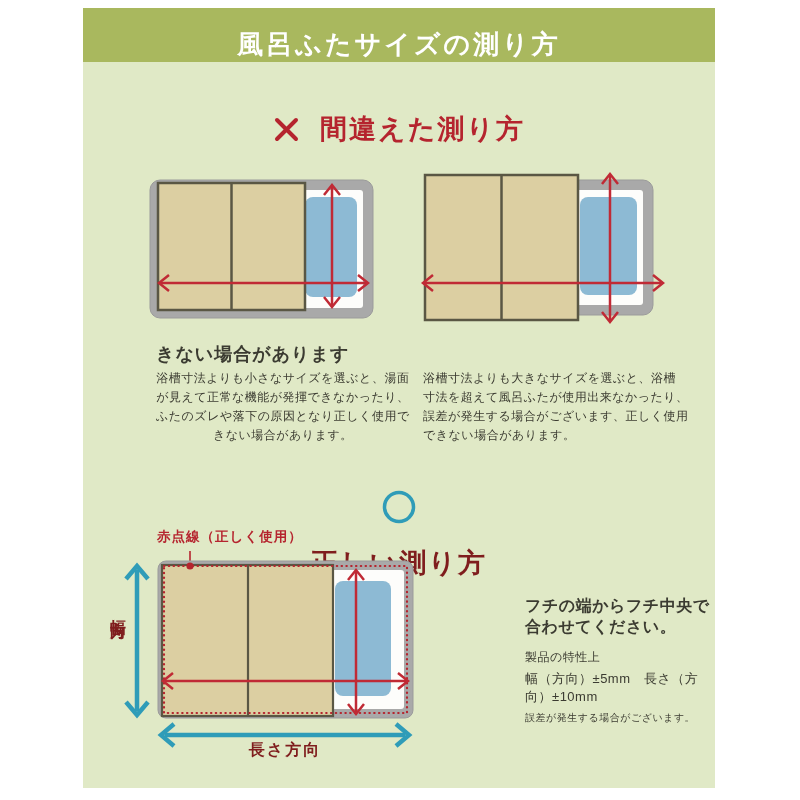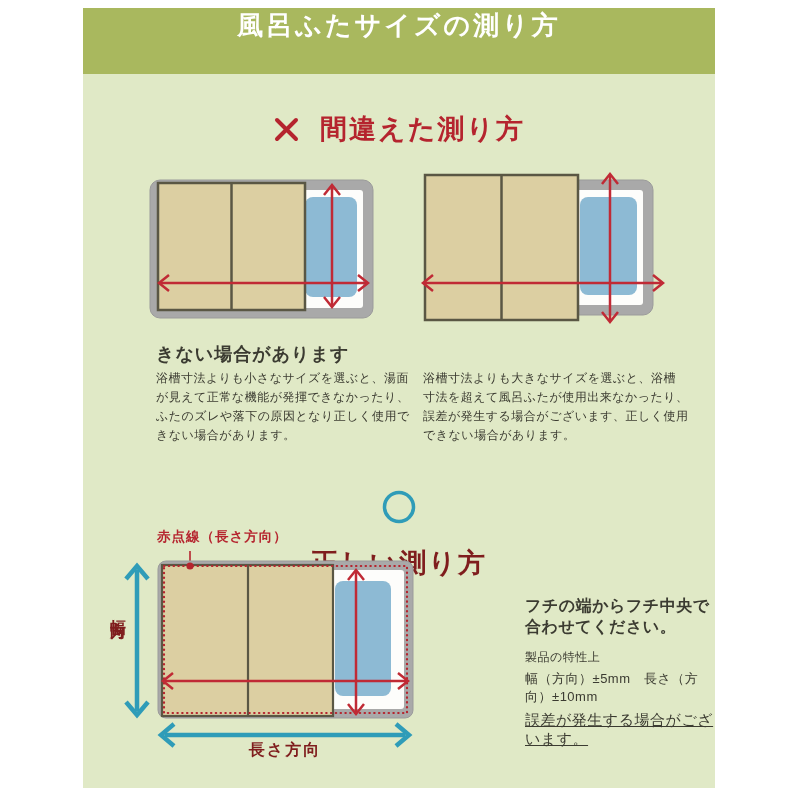--- a/index.html
+++ b/index.html
@@ -1,36 +1,36 @@
 <!DOCTYPE html>
 <html><head>
 <meta charset="utf-8">
 <style>
   html,body{margin:0;padding:0;background:#ffffff;}
   body{width:800px;height:800px;position:relative;font-family:"Liberation Sans",sans-serif;}
   .page{position:absolute;left:0;top:0;width:800px;height:800px;background:#ffffff;overflow:hidden;}
   .content{position:absolute;left:83px;top:8px;width:632px;height:780px;background:#e0e9c6;}
-  .header{position:absolute;left:0;top:0;width:632px;height:66px;background:#a9b85e;display:flex;align-items:flex-start;justify-content:center;}
+  .header{position:absolute;left:0;top:0;width:632px;height:54px;background:#a9b85e;display:flex;align-items:flex-end;justify-content:center;}
   .header h1{margin:0;font-size:26px;font-weight:bold;color:#ffffff;letter-spacing:3px;}
   .sec-title{position:absolute;left:0;width:632px;display:flex;align-items:center;justify-content:center;gap:20px;}
   .sec-title.wrong{top:103px;color:#b5242e;}
   .sec-title.correct{top:481px;color:#7f1d1d;flex-direction:column;}
   .sec-title .txt{font-size:27px;font-weight:bold;letter-spacing:2px;}
   .abs{position:absolute;}
   .item-heading{font-size:18px;font-weight:bold;color:#3b3b31;letter-spacing:1px;}
   .item-body{font-size:12px;line-height:19px;color:#3b3b31;white-space:pre-line;letter-spacing:0.5px;}
   .red-label{font-size:13.5px;font-weight:bold;color:#b5242e;letter-spacing:1px;}
   .dir-label{font-size:16px;font-weight:bold;color:#7f1d1d;letter-spacing:2px;}
   .vertical{writing-mode:vertical-rl;text-orientation:upright;}
   .length-label{width:150px;text-align:center;}
   .notes{position:absolute;left:442px;top:588px;color:#3b3b31;}
   .note-1{font-size:16px;font-weight:600;margin:0 0 11px 0;letter-spacing:0.5px;}
   .note-2{font-size:12px;margin:0 0 4px 0;letter-spacing:0.5px;}
   .note-3{font-size:13px;margin:0 0 5px 0;letter-spacing:0.5px;}
-  .note-4{font-size:15px;margin:0;letter-spacing:0.5px;text-decoration:underline;}
+  .note-4{font-size:10px;margin:0;letter-spacing:0.5px;}
   svg{display:block;}
 </style>
 </head>
 <body>
 
 <div class="page">
   <div class="content">
 
     <div class="header">
       <h1>風呂ふたサイズの測り方</h1>
@@ -74,38 +74,38 @@
         <polyline points="238,107 248,115 238,123"></polyline>
       </g>
       <g stroke="#c02a35" stroke-width="2.5" fill="none">
         <line x1="195" y1="8" x2="195" y2="152"></line>
         <polyline points="187,16 195,6 203,16"></polyline>
         <polyline points="187,144 195,154 203,144"></polyline>
       </g>
     </svg>
 
     <div class="abs item-heading" style="left:73px;top:334px;">きない場合があります</div>
-    <div class="abs item-body" style="left:73px;top:361px;">浴槽寸法よりも小さなサイズを選ぶと、湯面
+    <div class="abs item-body" style="left:73px;top:361px;text-align:center;">浴槽寸法よりも小さなサイズを選ぶと、湯面
 が見えて正常な機能が発揮できなかったり、
 ふたのズレや落下の原因となり正しく使用で
 きない場合があります。</div>
 
     <div class="abs item-body" style="left:340px;top:361px;">浴槽寸法よりも大きなサイズを選ぶと、浴槽
 寸法を超えて風呂ふたが使用出来なかったり、
 誤差が発生する場合がございます、正しく使用
 できない場合があります。</div>
 
     <div class="sec-title correct">
       <svg width="36" height="36" viewBox="0 0 36 36">
         <circle cx="18" cy="18" r="14.5" fill="none" stroke="#2f9cb8" stroke-width="3.5"></circle>
       </svg>
       <span class="txt">正しい測り方</span>
     </div>
 
-    <div class="abs red-label" style="left:74px;top:520px;">赤点線（長さ方向）</div>
+    <div class="abs red-label" style="left:74px;top:520px;">赤点線（正しく使用）</div>
 
     <svg class="abs" style="left:22px;top:540px;" width="330" height="225" viewBox="0 0 330 225">
       <line x1="85" y1="3" x2="85" y2="17" stroke="#b5242e" stroke-width="1.6"></line>
       <rect x="53" y="13" width="255" height="157" rx="8" fill="#a9a9a9" stroke="#9b9b9b"></rect>
       <rect x="62" y="22" width="237" height="139" rx="3" fill="#fdfdfb"></rect>
       <rect x="230" y="33" width="56" height="115" rx="8" fill="#8dbad4"></rect>
       <rect x="57" y="17" width="171" height="151" fill="#dccfa2" stroke="#5a5744" stroke-width="2.2"></rect>
       <line x1="143" y1="18" x2="143" y2="167" stroke="#5a5744" stroke-width="2.2"></line>
       <rect x="59" y="18" width="243" height="147" fill="none" stroke="#b5242e" stroke-width="2.2" stroke-dasharray="0.4,4.4" stroke-linecap="round"></rect>
       <circle cx="85" cy="18" r="3.6" fill="#b5242e"></circle>

